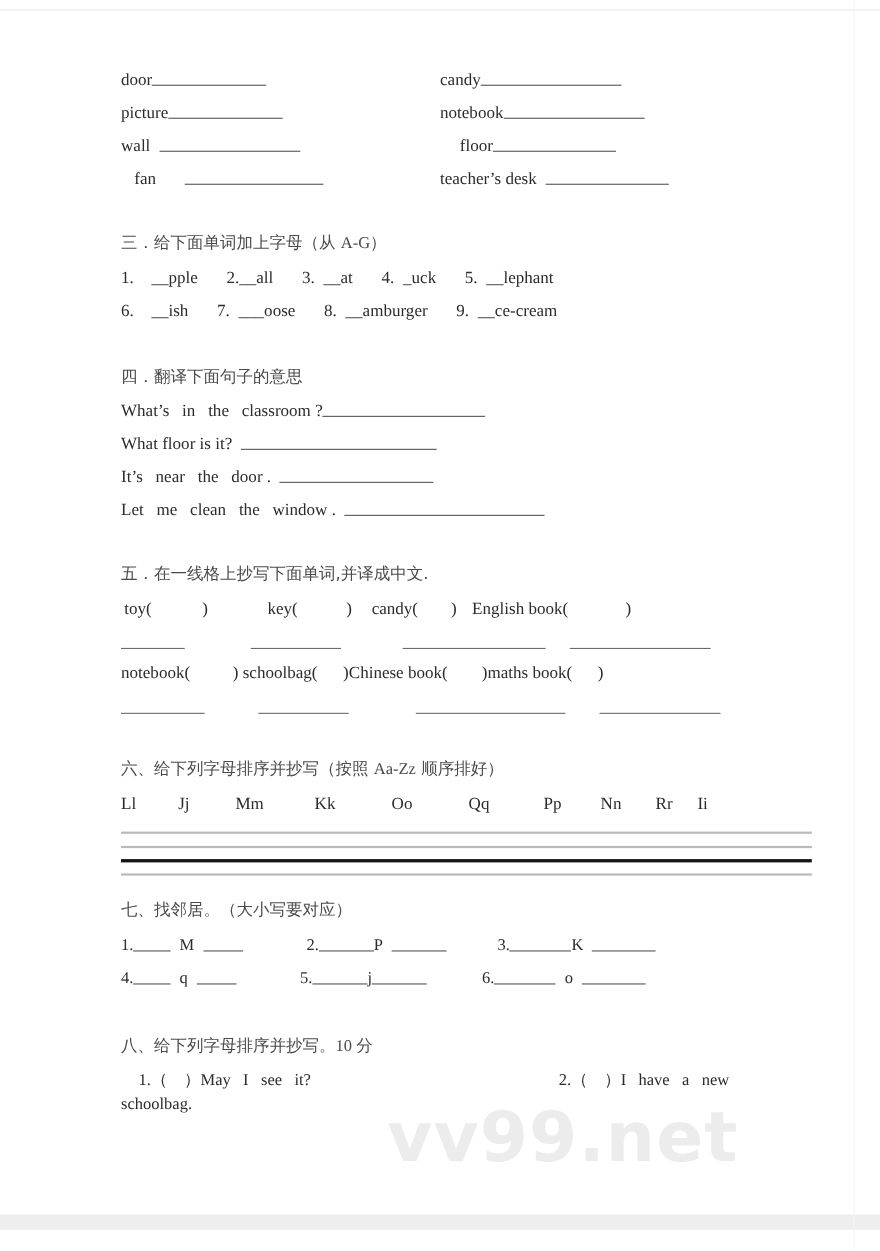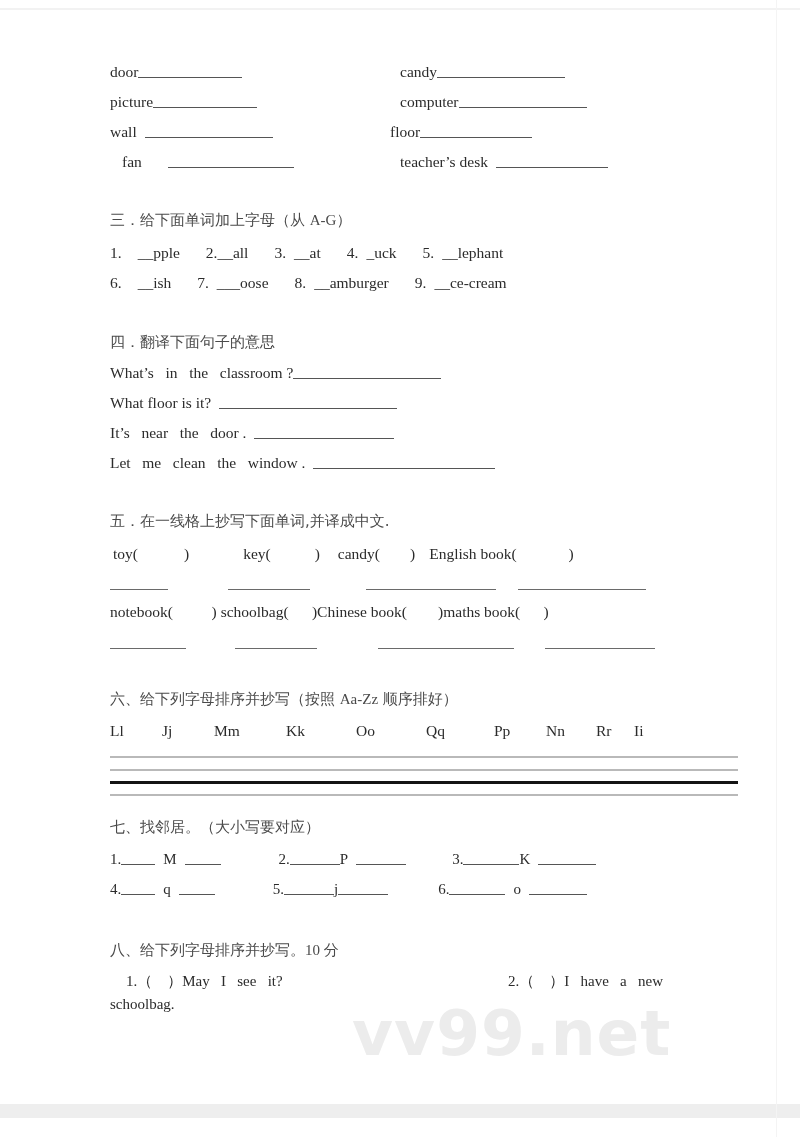--- a/index.html
+++ b/index.html
@@ -130,23 +130,23 @@
       <span>wall</span><span class="sp1"></span><span class="u" style="width:128px;"></span>
     </div>
     <div class="ln" style="left:122px; top:153px;">
       <span>fan</span><span class="sp3"></span><span class="u" style="width:126px;"></span>
     </div>
 
     <div class="ln" style="left:400px; top:63px;">
       <span>candy</span><span class="u" style="width:128px;"></span>
     </div>
     <div class="ln" style="left:400px; top:93px;">
-      <span>computer</span><span class="u" style="width:128px;"></span>
-    </div>
-    <div class="ln" style="left:390px; top:123px;text-align:right;">
+      <span>notebook</span><span class="u" style="width:128px;"></span>
+    </div>
+    <div class="ln" style="left:418px; top:123px;text-align:right;">
       <span>floor</span><span class="u" style="width:112px;"></span>
     </div>
     <div class="ln" style="left:400px; top:153px;">
       <span>teacher’s desk</span><span class="sp1"></span><span class="u" style="width:112px;"></span>
     </div>
 
     <div class="sec-head" style="left:110px; top:211px;">
       <span>三．给下面单词加上字母（从 </span><span class="en">A-G</span><span>）</span>
     </div>
 

